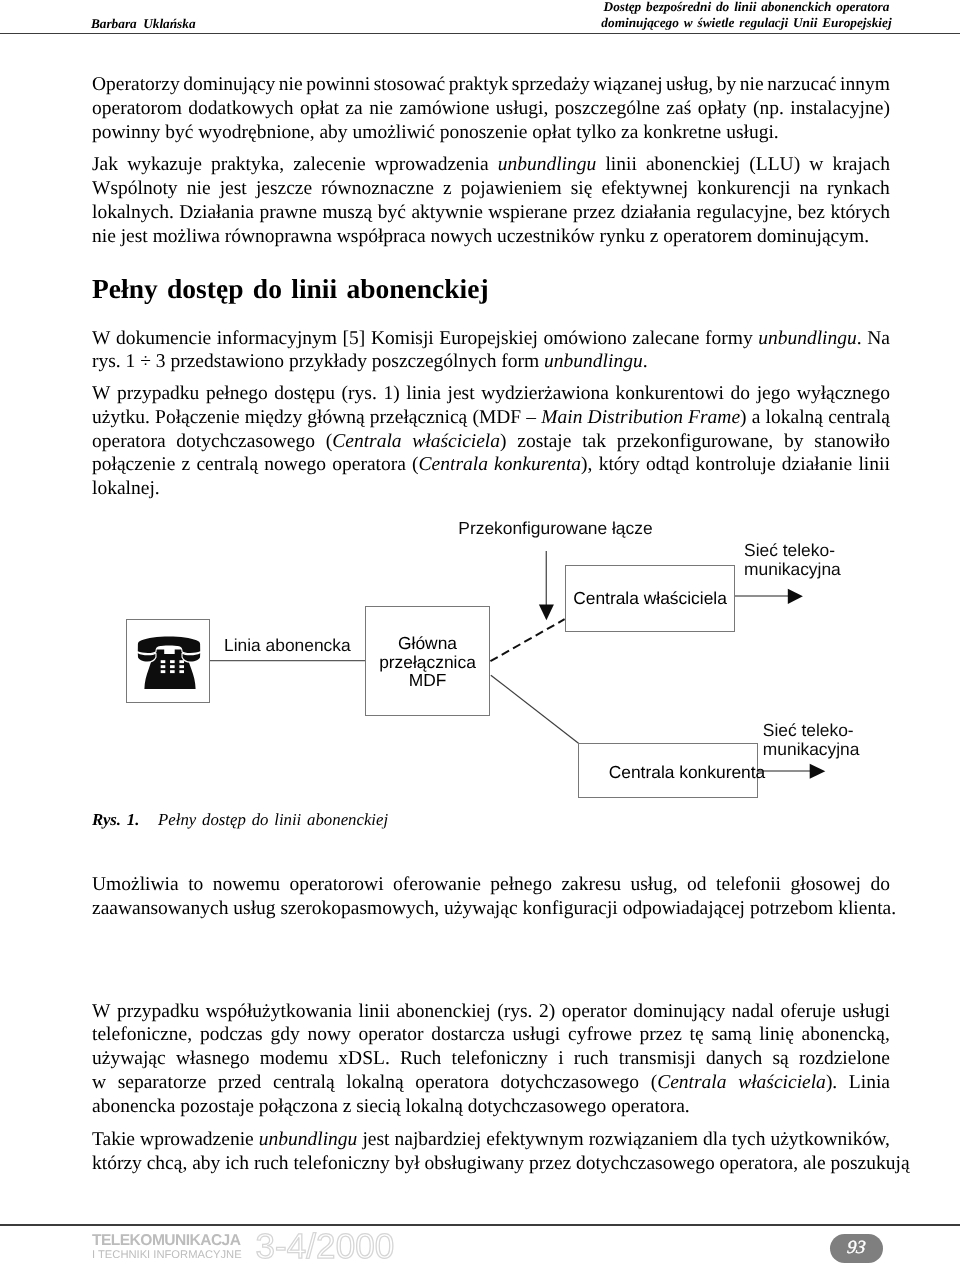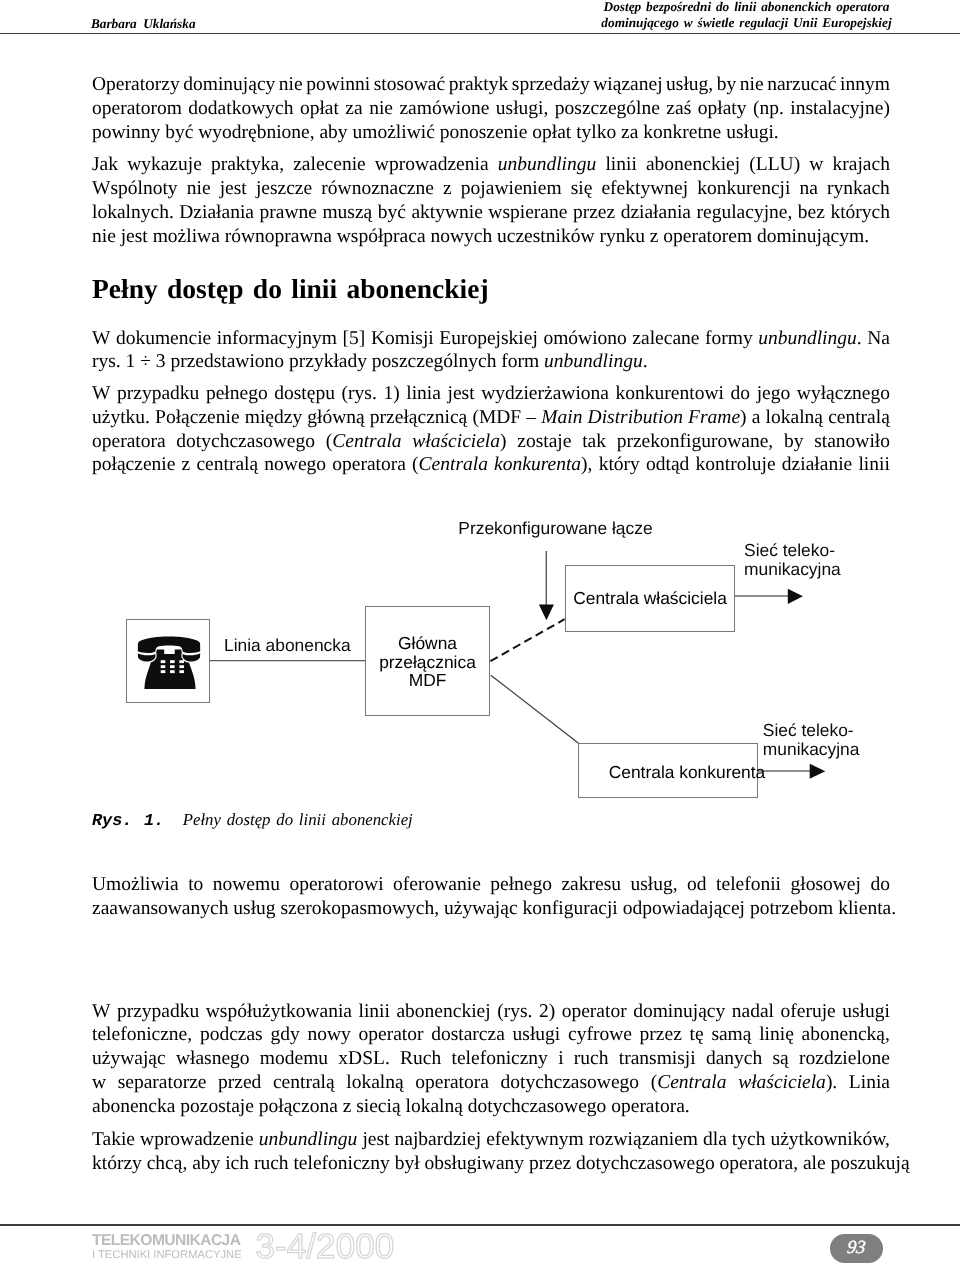--- a/index.html
+++ b/index.html
@@ -26,21 +26,21 @@
   .ln > span{white-space:pre;}
   .hd{font:bold 27.5px/28px "Liberation Serif",serif;word-spacing:2.5px;white-space:nowrap;}
   i,em{font-style:italic;}
 
   
   .figbox{position:absolute;border:1.1px solid #787878;background:#fff;box-sizing:border-box;padding-left:16px;}
   .figlabel{position:absolute;font:17.4px/19.1px "Liberation Sans",sans-serif;color:#0a0a0a;
             white-space:nowrap;}
   .caption{position:absolute;left:92px;top:810.2px;
            font:italic 16.8px/20px "Liberation Serif",serif;white-space:nowrap;word-spacing:1.6px;}
-  .caption b{font-weight:bold;font-style:italic;font-family:Liberation Mono, monospace;}
+  .caption b{font-weight:bold;font-style:italic;}
   svg.figsvg{position:absolute;left:0;top:0;width:960px;height:1263px;overflow:visible;}
 
   
   .rule-bot{position:absolute;left:0;top:1224.2px;width:960px;height:1.7px;background:#3c3c3c;}
   .logo{position:absolute;left:92px;top:1232.6px;}
   .logo .l1{font:bold 15.6px/15.6px "Liberation Sans",sans-serif;color:#bcbcbc;letter-spacing:-0.56px;}
   .logo .l2{font:400 11.2px/11.2px "Liberation Sans",sans-serif;color:#bdbdbd;letter-spacing:0px;
             margin-top:1.6px;}
   .issue{position:absolute;left:255.4px;top:1229.4px;
          font:400 35px/35px "Liberation Sans",sans-serif;
@@ -210,20 +210,23 @@
           <span>centralą</span>
           <span>nowego</span>
           <span>operatora</span>
           <span>(<i>Centrala</i></span>
           <span><i>konkurenta</i>),</span>
           <span>który</span>
           <span>odtąd</span>
           <span>kontroluje</span>
           <span>działanie</span>
           <span>linii</span>
+        </div>
+        <div class="ln last">
+          <span>lokalnej.</span>
         </div>
       </div>
       <div class="blk para" style="top: 873.3px;">
         <div class="ln">
           <span>Umożliwia</span>
           <span>to</span>
           <span>nowemu</span>
           <span>operatorowi</span>
           <span>oferowanie</span>
           <span>pełnego</span>

